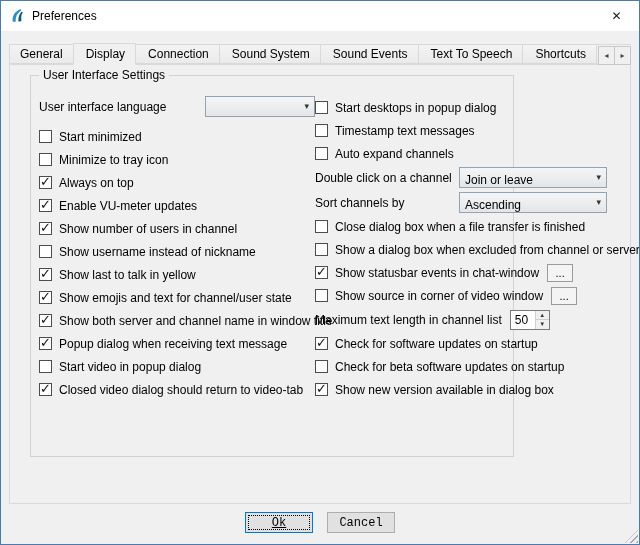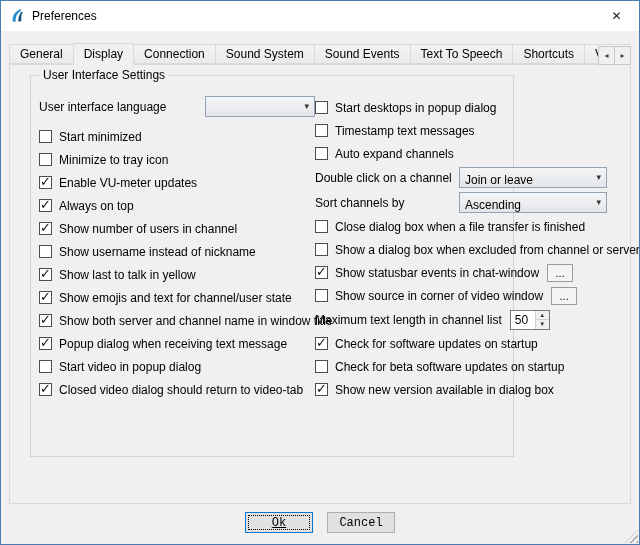--- a/index.html
+++ b/index.html
@@ -35,21 +35,21 @@
     position: absolute; top: 42px; left: 8px; width: 622px; height: 22px;
     display: flex; align-items: center; overflow: hidden; z-index: 2;
   }
   .tab {
     height: 20px; padding: 0 10px;
     display: flex; align-items: center; white-space: nowrap;
     border: 1px solid #d9d9d9;
     background: linear-gradient(#f3f3f3, #eaeaea);
     cursor: pointer; flex: 0 0 auto;
   }
-  .tab + .tab { margin-left: -1px; }
+  .tab + .tab { margin-left: -1px; padding-left: 12px; }
   .tab.selected {
     height: 22px;
     background: #f0f0f0;
     border-bottom: 1px solid #f0f0f0;
     position: relative; z-index: 3;
   }
   .tab-video { min-width: 110px; }
   .tab-scroll {
     position: absolute; top: 45px; right: 8px; height: 19px;
     display: flex; z-index: 4;
@@ -196,25 +196,25 @@
         <label class="row cb-wrap">
           <span class="cb"></span>
           <span class="lbl">Start minimized</span>
         </label>
         <label class="row cb-wrap">
           <span class="cb"></span>
           <span class="lbl">Minimize to tray icon</span>
         </label>
         <label class="row cb-wrap">
           <span class="cb checked"></span>
+          <span class="lbl">Always on top</span>
+        </label>
+        <label class="row cb-wrap">
+          <span class="cb checked"></span>
           <span class="lbl">Enable VU-meter updates</span>
-        </label>
-        <label class="row cb-wrap">
-          <span class="cb checked"></span>
-          <span class="lbl">Always on top</span>
         </label>
         <label class="row cb-wrap">
           <span class="cb checked"></span>
           <span class="lbl">Show number of users in channel</span>
         </label>
         <label class="row cb-wrap">
           <span class="cb"></span>
           <span class="lbl">Show username instead of nickname</span>
         </label>
         <label class="row cb-wrap">

